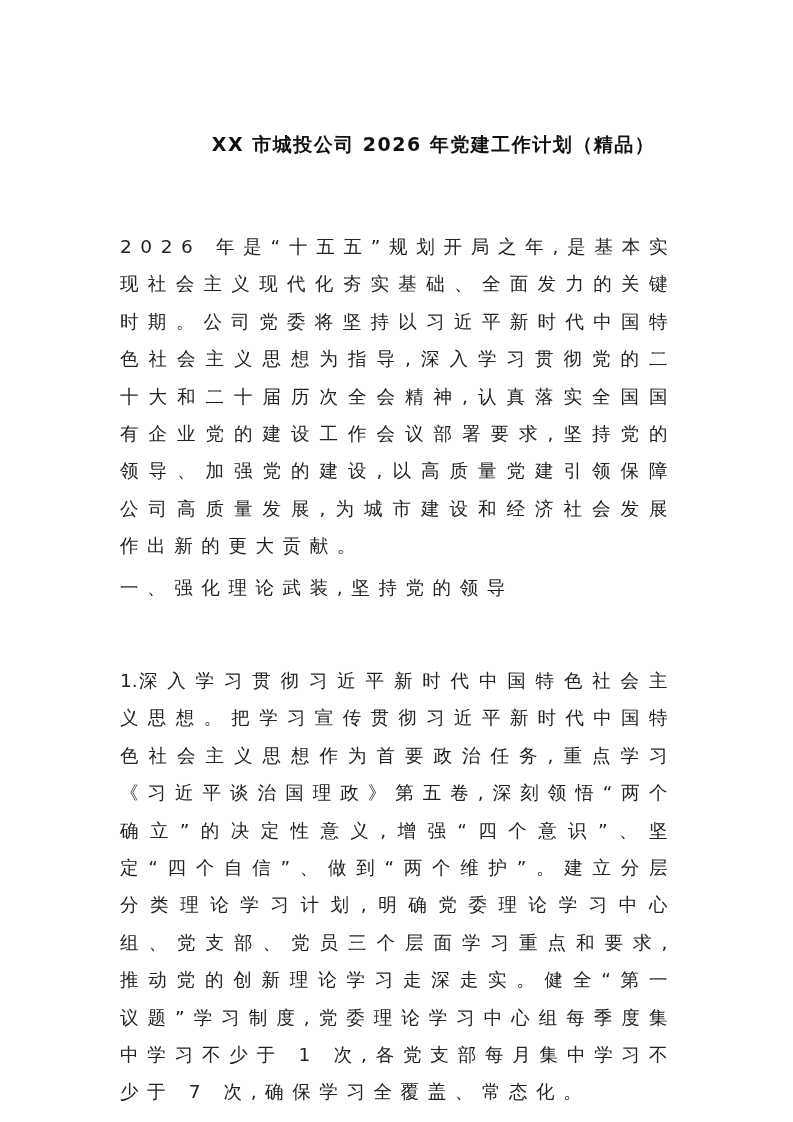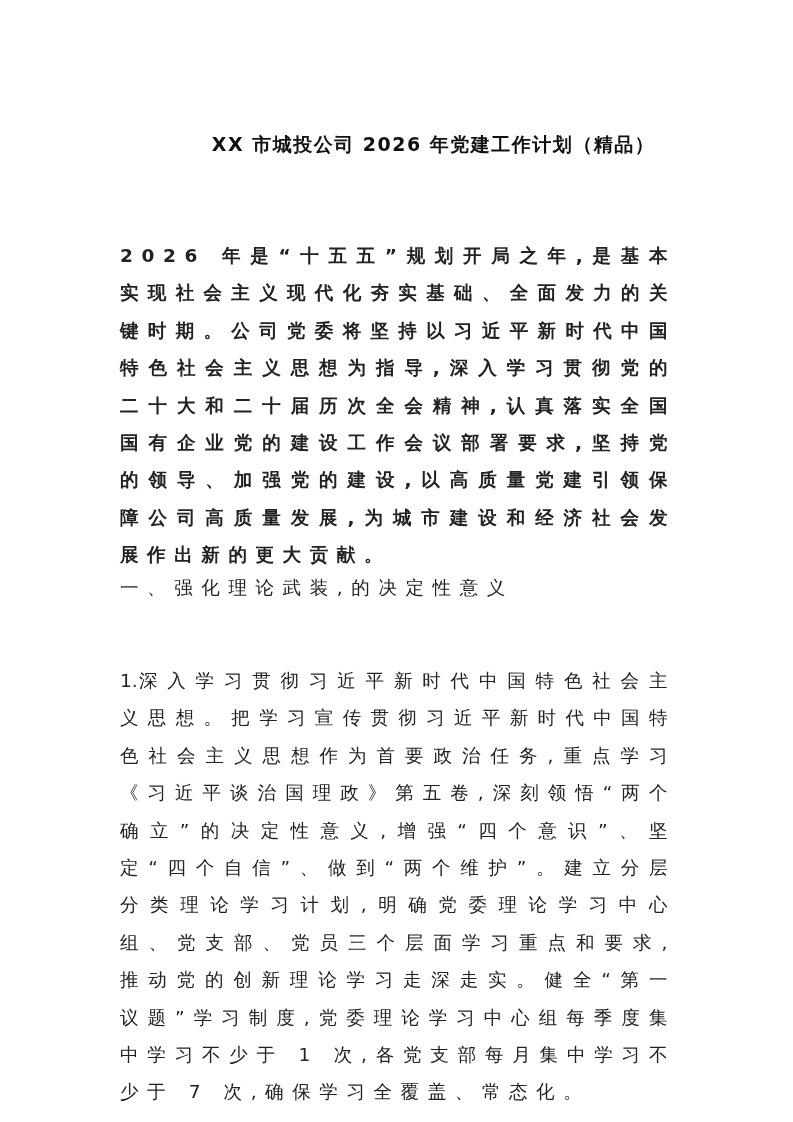--- a/index.html
+++ b/index.html
@@ -40,37 +40,37 @@
     position: absolute;
     left: 120px;
     width: 556px;
     font-size: 18.5px;
     line-height: 37.4px;
     letter-spacing: 8.6px;
     color: #222;
     text-align: justify;
     word-break: break-all;
   }
-  .p1 { top: 237px; font-weight: bold; }
+  .p1 { top: 228px; }
   .h1 { top: 569px; }
   .p2 { top: 662px; }
   .para { margin: 0; }
 </style>
 </head>
 <body>
 
 <div class="page">
 
   <div class="title">XX 市城投公司 2026 年党建工作计划（精品）</div>
 
   <div class="body p1">
     <p class="para">2026 年是“十五五”规划开局之年,是基本实现社会主义现代化夯实基础、全面发力的关键时期。公司党委将坚持以习近平新时代中国特色社会主义思想为指导,深入学习贯彻党的二十大和二十届历次全会精神,认真落实全国国有企业党的建设工作会议部署要求,坚持党的领导、加强党的建设,以高质量党建引领保障公司高质量发展,为城市建设和经济社会发展作出新的更大贡献。</p>
   </div>
 
   <div class="body h1">
-    <p class="para">一、强化理论武装,的决定性意义</p>
+    <p class="para">一、强化理论武装,坚持党的领导</p>
   </div>
 
   <div class="body p2">
     <p class="para"><span style="letter-spacing:0">1.</span><span>深入学习贯彻习近平新时代中国特色社会主义思想。把学习宣传贯彻习近平新时代中国特色社会主义思想作为首要政治任务,重点学习《习近平谈治国理政》第五卷,深刻领悟“两个确立”的决定性意义,增强“四个意识”、坚定“四个自信”、做到“两个维护”。建立分层分类理论学习计划,明确党委理论学习中心组、党支部、党员三个层面学习重点和要求,推动党的创新理论学习走深走实。健全“第一议题”学习制度,党委理论学习中心组每季度集中学习不少于 1 次,各党支部每月集中学习不少于 7 次,确保学习全覆盖、常态化。</span></p>
   </div>
 
 </div>
 
 </body></html>

